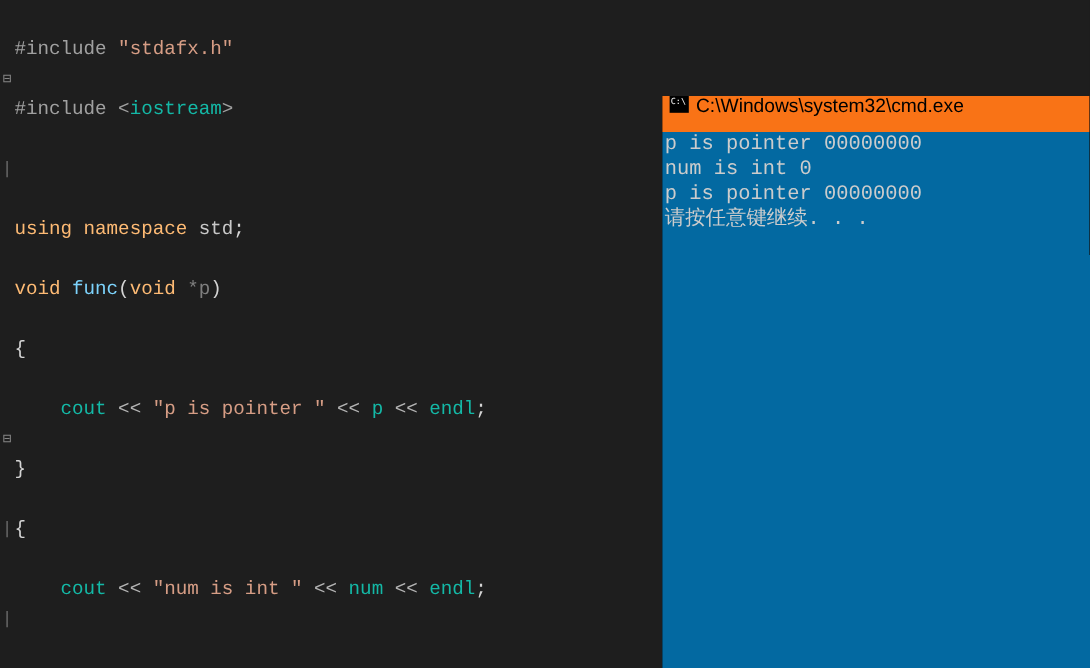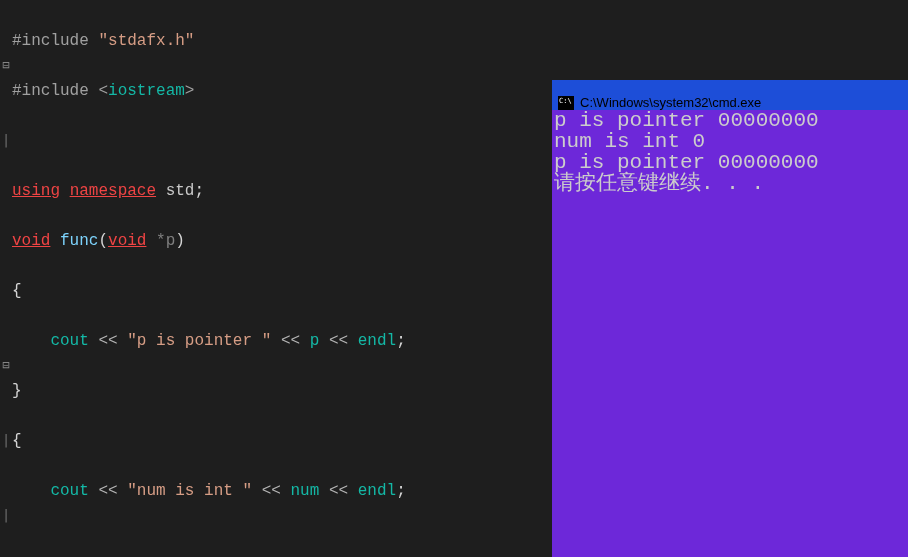--- a/index.html
+++ b/index.html
@@ -42,72 +42,72 @@
     cursor: pointer;
   }
   .code {
     position: absolute;
     left: 12px;
     top: 4px;
     line-height: 25px;
   }
   .line { height: 25px; }
   .kw-pre   { color: #a0a0a0; }
-  .kw-blue  { color: #ef4444; text-decoration: underline; }
+  .kw-blue  { color: #fdba74; }
   .str      { color: #d69d85; }
   .func     { color: #7dd3fc; }
   .ns       { color: #c8c8c8; margin-top: 16px; }
   .ident    { color: #14b8a6; }
   .param    { color: #7f7f7f; }
   .punct    { color: #d4d4d4; }
   .op       { color: #b4b4b4; }
 
   .console-wrap {
     position: absolute;
     top: 80px;
     left: 552px;
     width: 356px;
     height: 477px;
     background: #000;
     display: flex;
     flex-direction: column;
   }
   .console-title {
     height: 30px;
-    background: #1d4ed8;
+    background: #f97316;
     display: flex;
-    align-items: flex-end;
+    align-items: flex-start;
     padding: 0 6px;
     gap: 6px;
     font-family: 'Segoe UI', Tahoma, sans-serif;
-    font-size: 13px;
+    font-size: 16px;
     color: #000;
   }
   .console-icon {
     width: 16px;
     height: 14px;
     background: #000;
     position: relative;
     display: inline-block;
   }
   .console-icon::after {
     content: "C:\\";
     position: absolute;
     top: 1px;
     left: 1px;
     color: #fff;
     font-size: 7px;
     font-family: Consolas, monospace;
   }
   .console-body {
     flex: 1;
-    background: #6d28d9;
+    background: #0369a1;
     color: #cccccc;
     font-family: 'NSimSun','SimSun','Courier New', monospace;
-    font-size: 21px;
+    font-size: 17px;
     line-height: 21px;
     padding: 0 2px;
     white-space: pre;
   }
 </style>
 </head>
 <body>
 
 <div class="editor">
   <div class="gutter">

